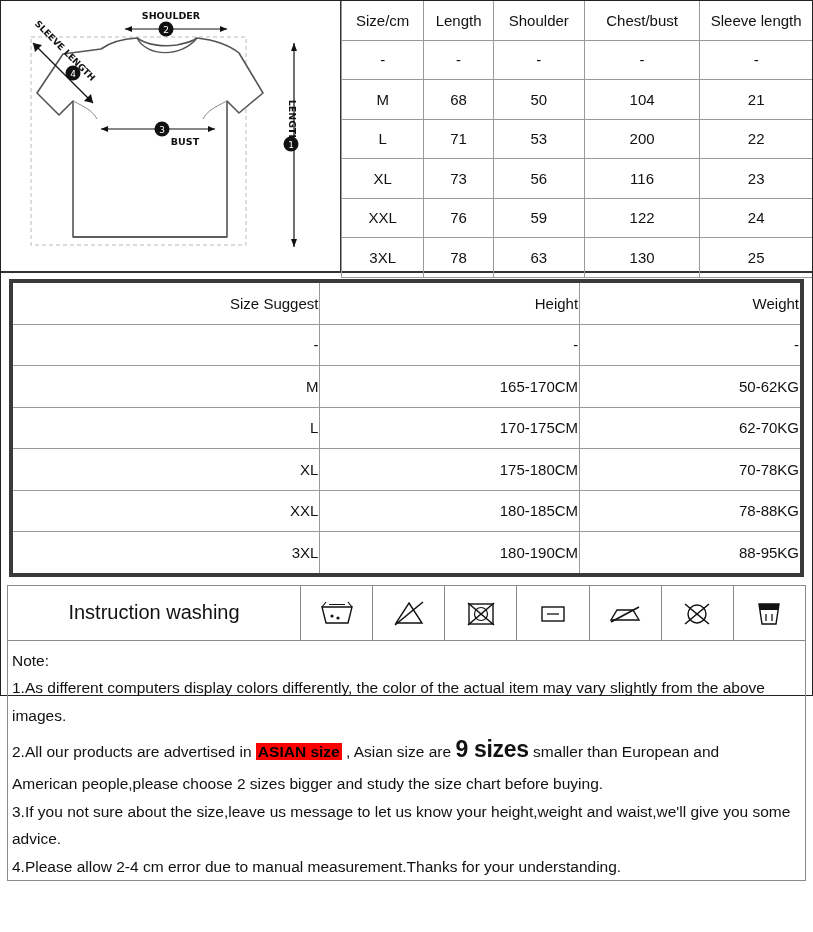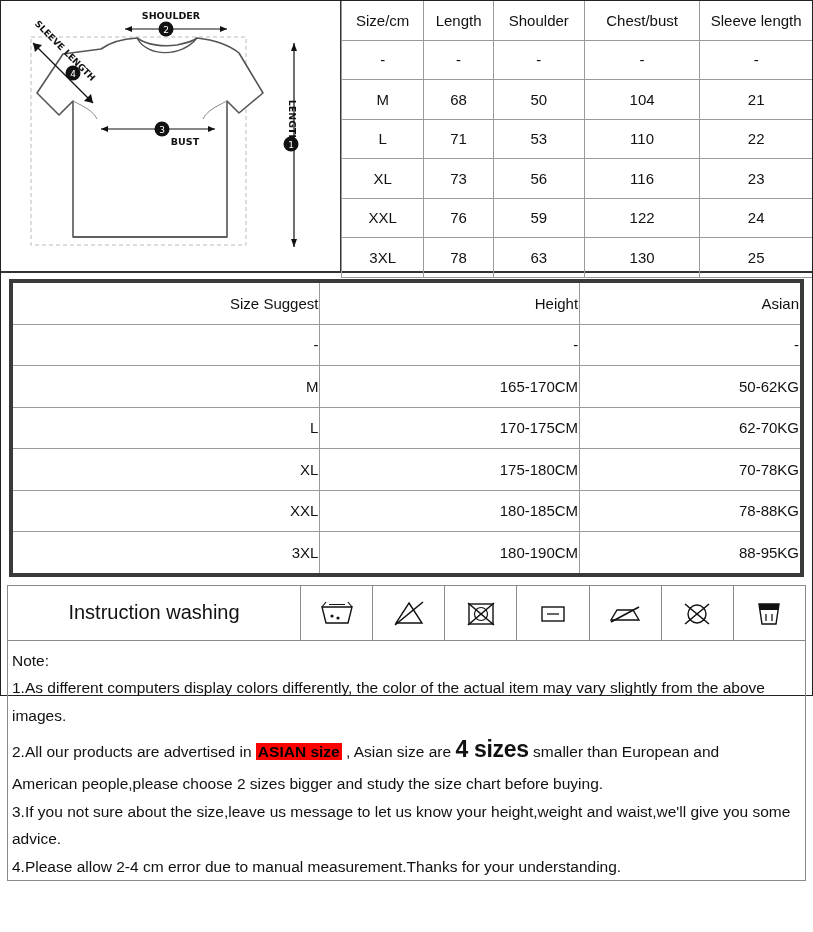--- a/index.html
+++ b/index.html
@@ -226,21 +226,21 @@
           <td>M</td>
           <td>68</td>
           <td>50</td>
           <td>104</td>
           <td>21</td>
         </tr>
         <tr>
           <td>L</td>
           <td>71</td>
           <td>53</td>
-          <td>110</td>
+          <td>200</td>
           <td>22</td>
         </tr>
         <tr>
           <td>XL</td>
           <td>73</td>
           <td>56</td>
           <td>116</td>
           <td>23</td>
         </tr>
         <tr>
@@ -265,21 +265,21 @@
     <table class="suggest-table">
       <colgroup>
           <col class="s-a">
           <col class="s-b">
           <col class="s-c">
         </colgroup>
       <tbody>
         <tr>
           <td>Size Suggest</td>
           <td>Height</td>
-          <td>Asian</td>
+          <td>Weight</td>
         </tr>
         <tr>
           <td>-</td>
           <td>-</td>
           <td>-</td>
         </tr>
         <tr>
           <td>M</td>
           <td>165-170CM</td>
           <td>50-62KG</td>
@@ -370,21 +370,21 @@
     </div>
   </div>
 
   <div class="notes">
     <p class="note-line">Note:</p>
     <p class="note-line">1.As different computers display colors differently, the color of the actual item may vary slightly from the above images.</p>
     <p class="note-line">
       <span>2.All our products are advertised in</span>
       <span class="highlight">ASIAN size</span>
       <span>, Asian size are</span>
-      <span class="big-sizes">4 sizes</span>
+      <span class="big-sizes">9 sizes</span>
       <span>smaller than European and</span>
     </p>
     <p class="note-line">American people,please choose 2 sizes bigger and study the size chart before buying.</p>
     <p class="note-line">3.If you not sure about the size,leave us message to let us know your height,weight and waist,we'll give you some advice.</p>
     <p class="note-line">4.Please allow 2-4 cm error due to manual measurement.Thanks for your understanding.</p>
   </div>
 
 </div>
 
 </body></html>

